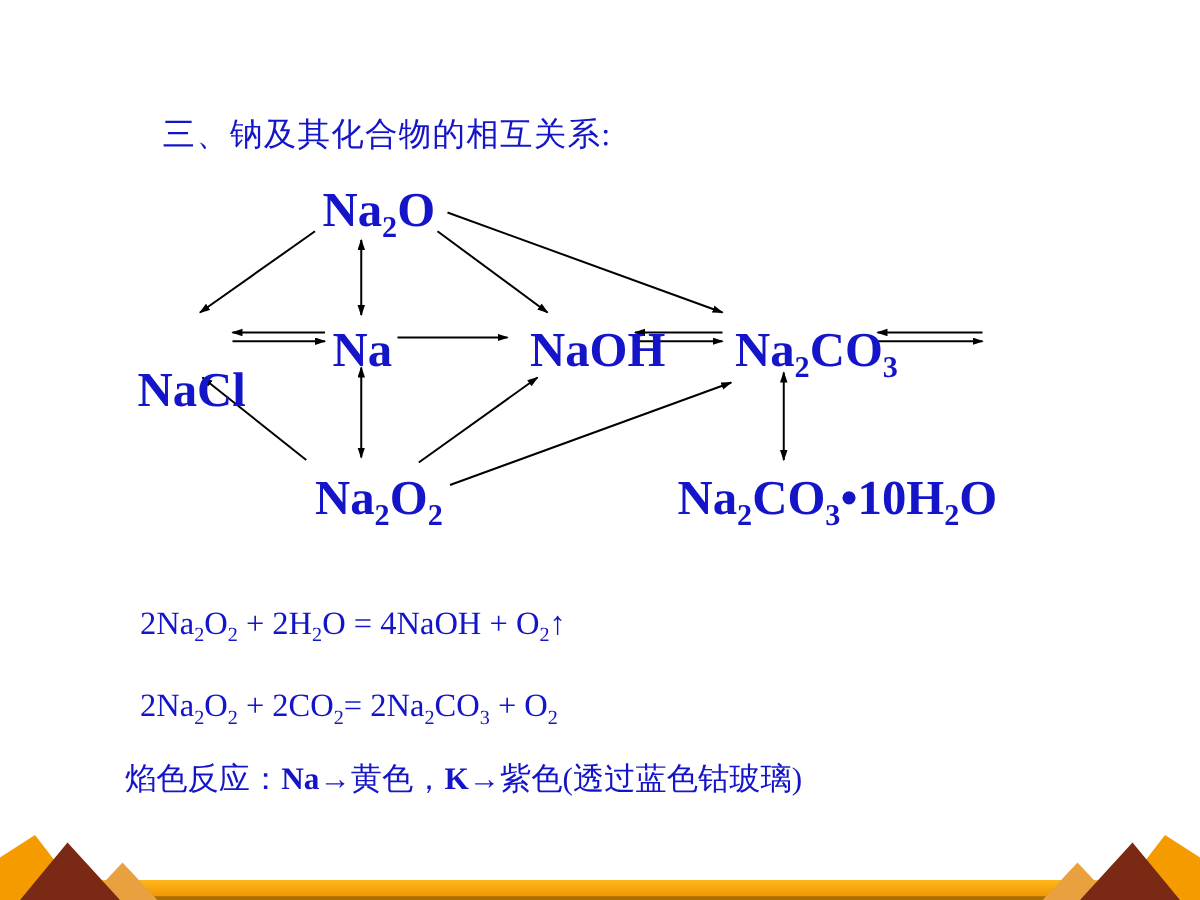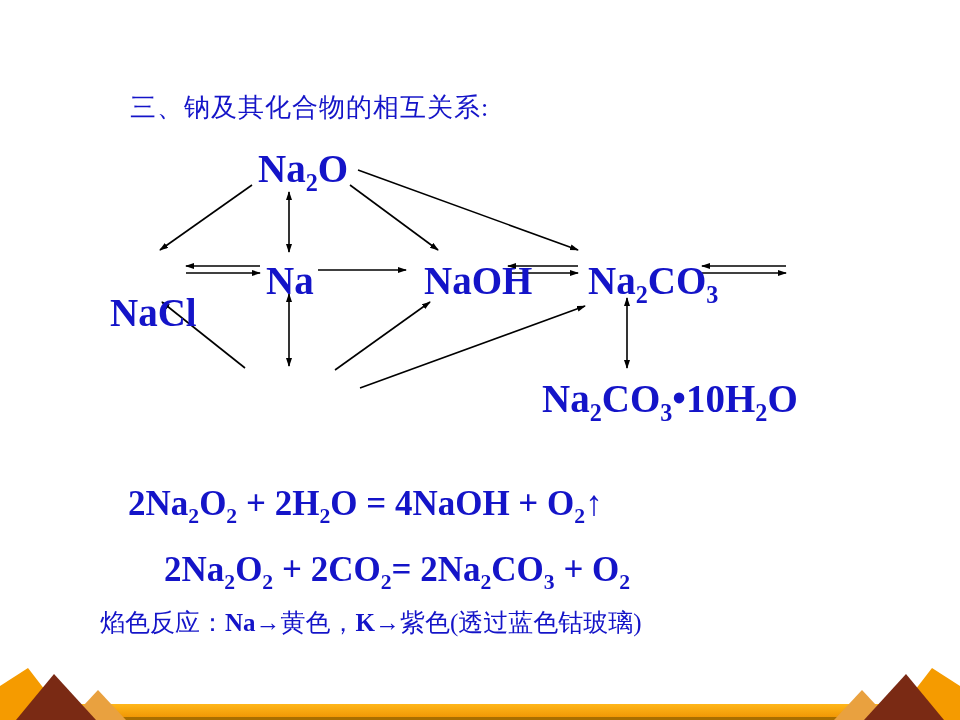--- a/index.html
+++ b/index.html
@@ -15,26 +15,26 @@
     position:absolute;left:130px;top:90px;
     font-size:26px;letter-spacing:1px;
   }
   .node{
     position:absolute;
     font-size:39px;font-weight:bold;
     white-space:nowrap;
   }
   sub{font-size:0.62em;}
   .eq{
-    position:absolute;left:128px;
-    font-size:35px;font-weight:bold;
+    position:absolute;left:112px;
+    font-size:26px;font-weight:normal;
     white-space:nowrap;
   }
   .eq1{top:484px;}
-  .eq2{top:550px;margin-left:36px;}
+  .eq2{top:550px;}
   .flame{
     position:absolute;left:100px;top:606px;
     font-size:25px;white-space:nowrap;
   }
   .flame .b{font-weight:bold;}
   svg.arrows{
     position:absolute;left:0;top:0;width:960px;height:720px;
     pointer-events:none;
   }
   svg.footer{
@@ -81,20 +81,21 @@
     </g>
   </svg>
 
   <div class="title blue">三、钠及其化合物的相互关系:</div>
 
   <div class="node blue" style="left:258px;top:146px;">Na<sub>2</sub>O</div>
   <div class="node blue" style="left:110px;top:258px;margin-top:32px;">NaCl</div>
   <div class="node blue" style="left:266px;top:258px;">Na</div>
   <div class="node blue" style="left:424px;top:258px;">NaOH</div>
   <div class="node blue" style="left:588px;top:258px;font-family:Liberation Serif, serif;">Na<sub>2</sub>CO<sub>3</sub></div>
+  <div class="node blue" style="left:252px;top:376px;">Na<sub>2</sub>O<sub>2</sub></div>
   <div class="node blue" style="left:542px;top:376px;">Na<sub>2</sub>CO<sub>3</sub>•10H<sub>2</sub>O</div>
 
   <div class="eq eq1 blue">2Na<sub>2</sub>O<sub>2</sub> + 2H<sub>2</sub>O = 4NaOH + O<sub>2</sub>↑</div>
   <div class="eq eq2 blue">2Na<sub>2</sub>O<sub>2</sub> + 2CO<sub>2</sub>= 2Na<sub>2</sub>CO<sub>3</sub> + O<sub>2</sub></div>
 
   <div class="flame blue">
     <span>焰色反应：</span><span class="b">Na→</span><span>黄色，</span><span class="b">K→</span><span>紫色(透过蓝色钴玻璃)</span>
   </div>
 
   <svg class="footer" viewBox="0 0 960 60">

